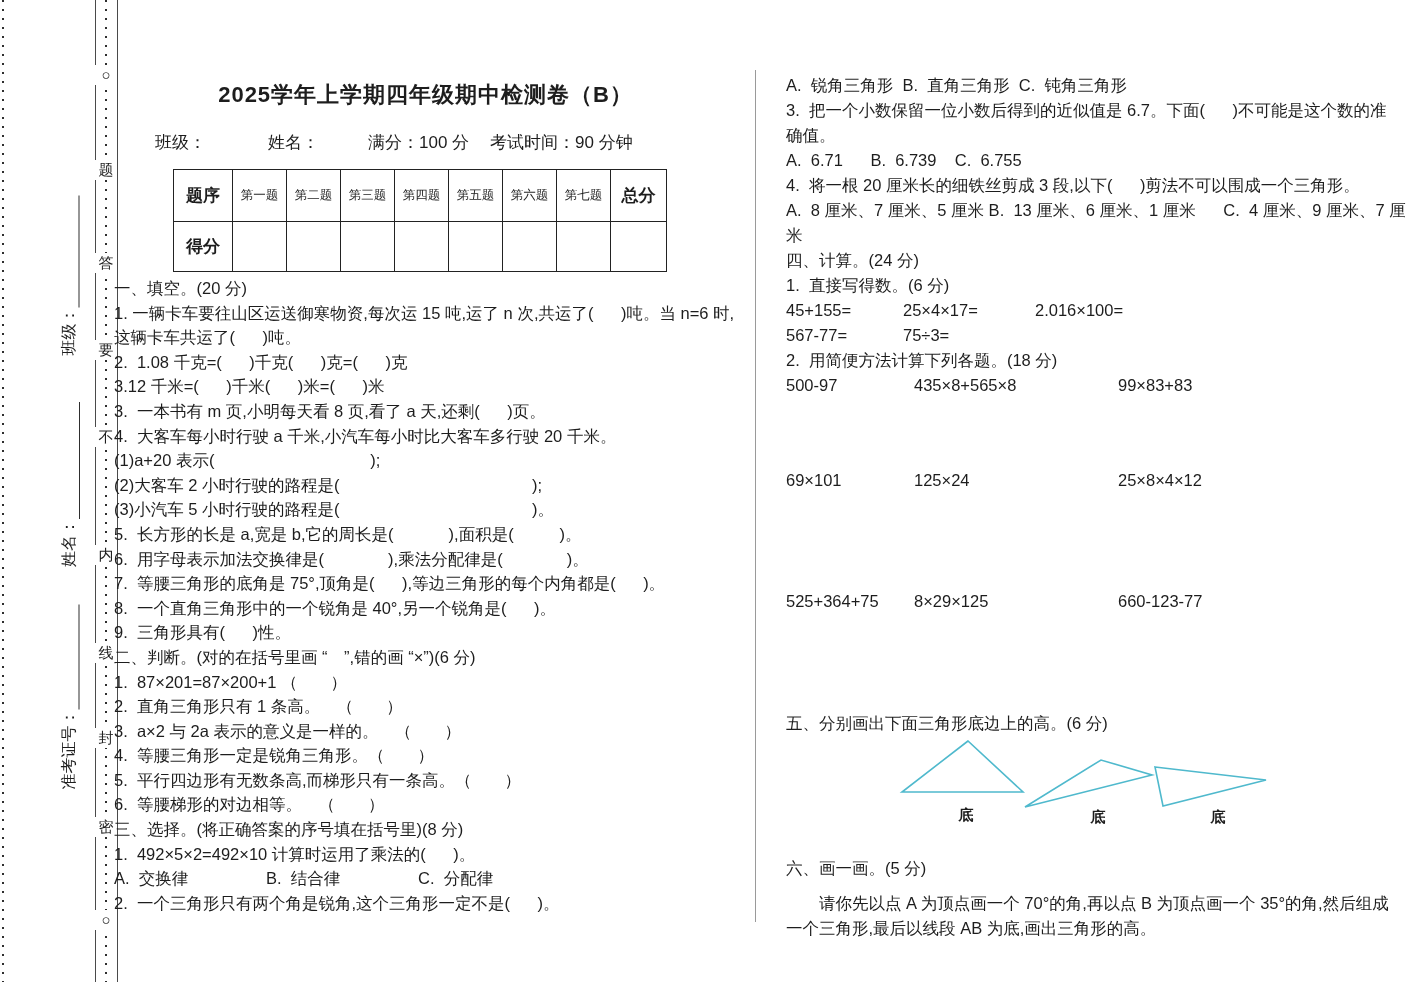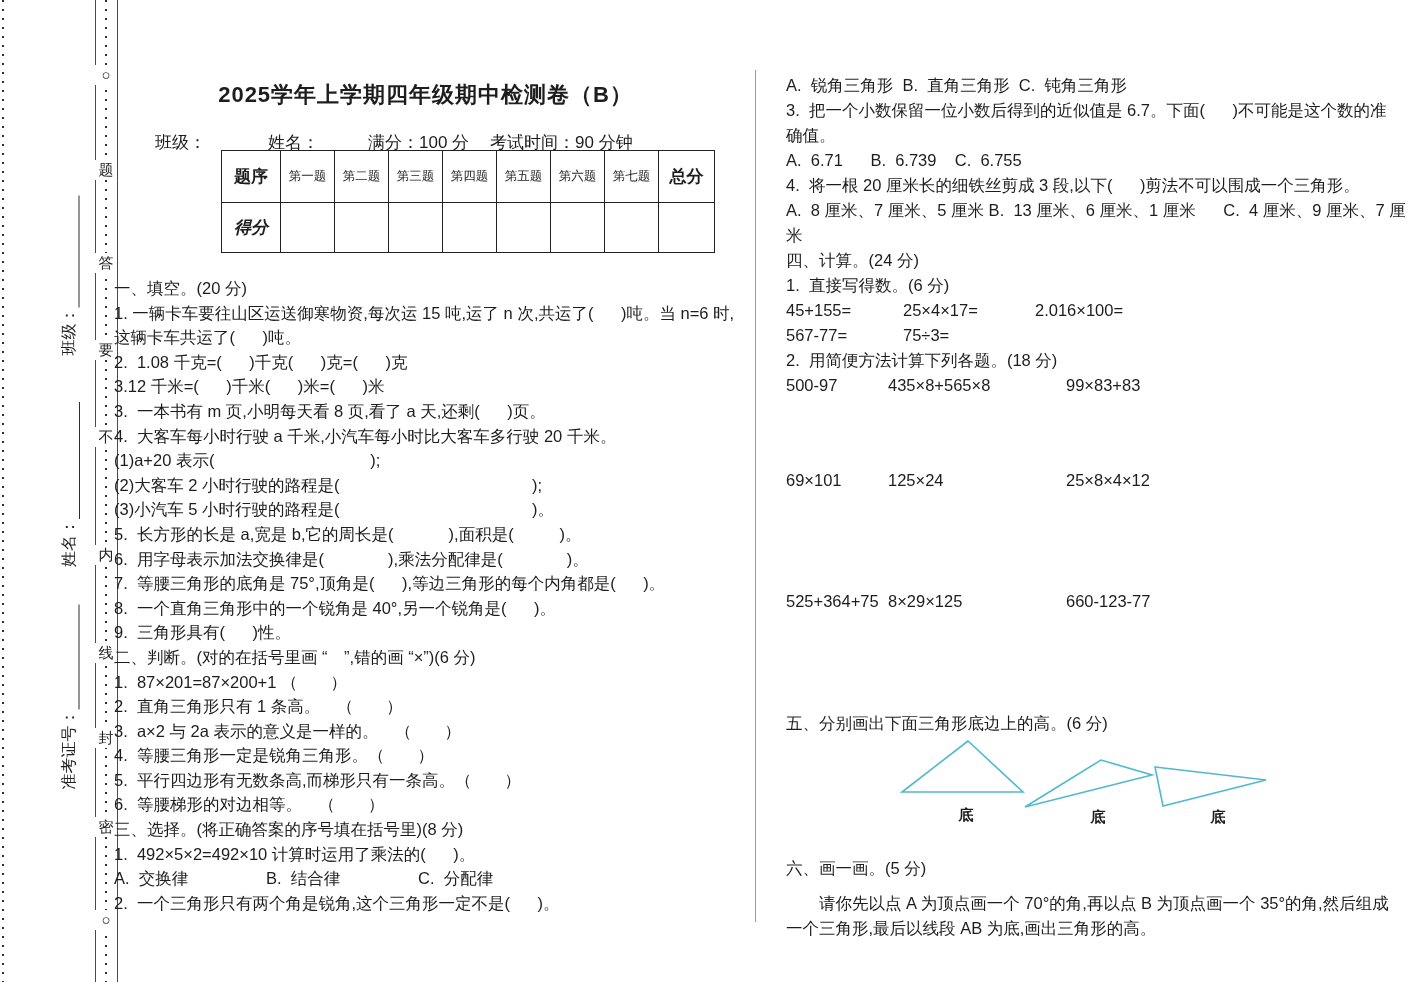--- a/index.html
+++ b/index.html
@@ -27,36 +27,36 @@
     transform:rotate(-90deg);font-size:16px;white-space:nowrap;color:#1d1d1d;
   }
   .side-field .ul{display:inline-block;border-bottom:1.3px solid #2e2e2e;height:17px;}
   
   .main-title{
     position:absolute;left:133px;top:80px;width:500px;text-align:right;
     font-size:22px;font-weight:bold;letter-spacing:1px;line-height:30px;
   }
   .info-item{position:absolute;top:131px;font-size:17px;}
   
-  table.score{position:absolute;left:173px;top:150px;border-collapse:collapse;table-layout:fixed;margin-left:48px;}
+  table.score{position:absolute;left:173px;top:169px;border-collapse:collapse;table-layout:fixed;}
   table.score td{border:1.4px solid #222;text-align:center;vertical-align:middle;padding:0;}
   table.score tr.r1 td{height:51px;}
-  table.score tr.r2 td{height:49px;font-style:italic;}
+  table.score tr.r2 td{height:49px;}
   td.big{font-size:17px;font-weight:bold;}
   td.small{font-size:12.5px;}
   
   .col{position:absolute;font-size:16.5px;}
   .col-left{left:114px;top:276px;width:628px;}
   .col-right{left:786px;top:73px;width:620px;}
   .line{white-space:pre-wrap;line-height:24.6px;min-height:24.6px;}
   .col-right .line{line-height:25px;min-height:25px;}
   .options-row{display:grid;grid-template-columns:152px 152px auto;line-height:24.6px;white-space:pre-wrap;}
   .calc-row{display:grid;line-height:25px;white-space:pre-wrap;}
   .calc-row.direct{grid-template-columns:117px 132px auto;}
-  .calc-row.simplify{grid-template-columns:102px 178px auto;}
+  .calc-row.simplify{grid-template-columns:102px 178px auto;gap:26px;}
   .mt70{margin-top:70px;}
   .mt96{margin-top:96px;}
   .mt97{margin-top:97px;}
   .mt6{margin-top:20px;}
   .mt10{margin-top:10px;}
   .tri-svg{display:block;}
   .tri{fill:none;stroke:#4fb9cd;stroke-width:1.6px;stroke-linejoin:miter;}
   .tri-label{font-size:15px;font-weight:bold;fill:#1d1d1d;font-family:"Liberation Sans","DejaVu Sans",sans-serif;}
 </style>
 </head>

